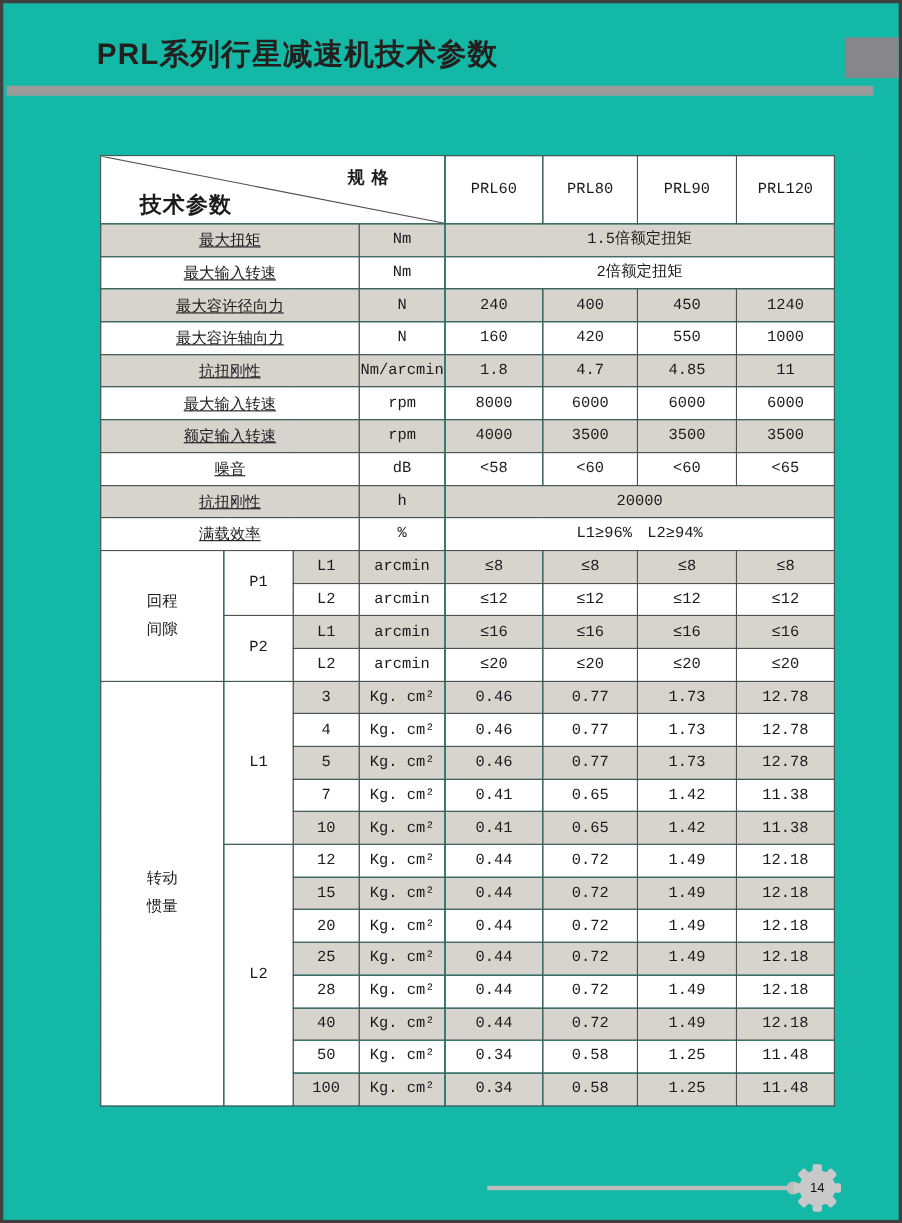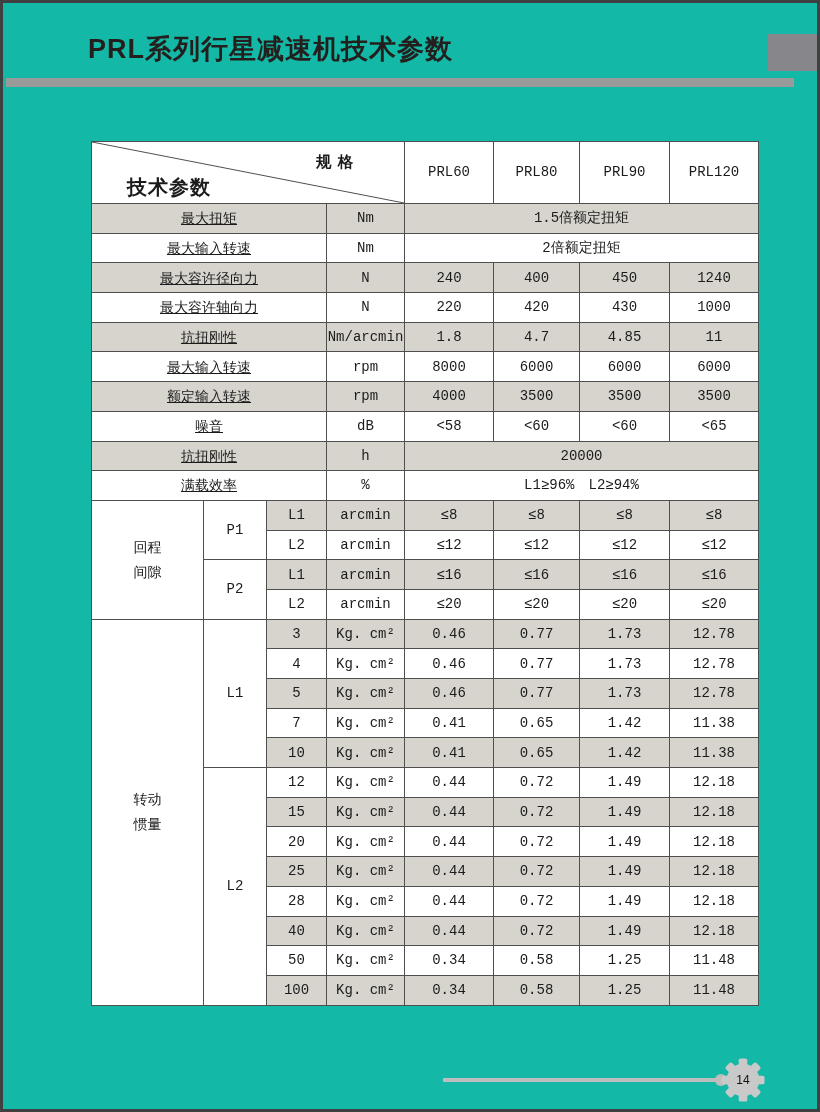--- a/index.html
+++ b/index.html
@@ -87,23 +87,23 @@
             <td colspan="3" class="param">最大容许径向力</td>
             <td class="unit">N</td>
             <td class="val">240</td>
             <td class="val">400</td>
             <td class="val">450</td>
             <td class="val">1240</td>
           </tr>
           <tr>
             <td colspan="3" class="param">最大容许轴向力</td>
             <td class="unit">N</td>
-            <td class="val">220</td>
+            <td class="val">160</td>
             <td class="val">420</td>
-            <td class="val">430</td>
+            <td class="val">550</td>
             <td class="val">1000</td>
           </tr>
           <tr class="shaded">
             <td colspan="3" class="param">抗扭刚性</td>
             <td class="unit">Nm/arcmin</td>
             <td class="val">1.8</td>
             <td class="val">4.7</td>
             <td class="val">4.85</td>
             <td class="val">11</td>
           </tr>

